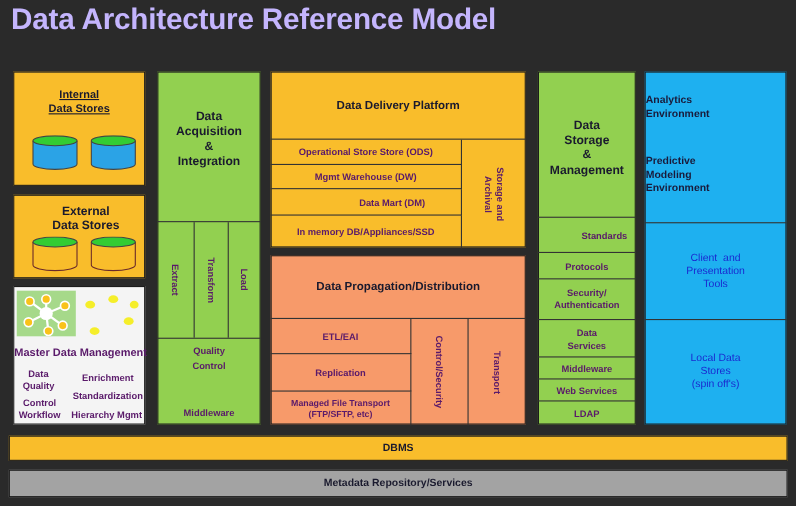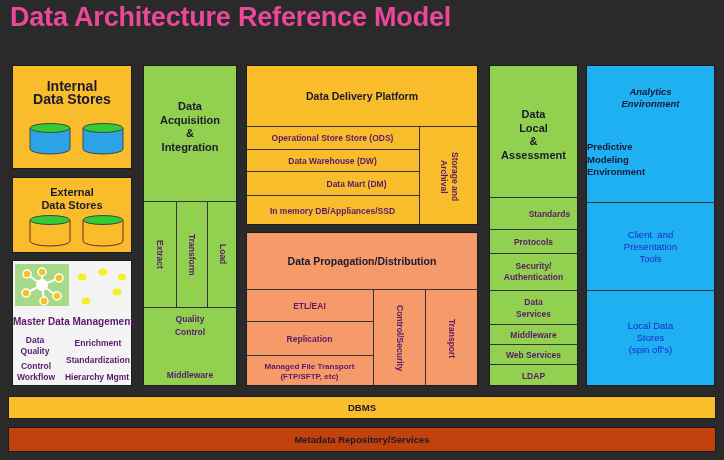--- a/index.html
+++ b/index.html
@@ -3,61 +3,61 @@
 <meta charset="utf-8">
 <style>
   html, body { margin:0; padding:0; }
   body {
     width:724px; height:460px; position:relative; overflow:hidden;
     background:#2a2a2a;
     font-family:"Liberation Sans", sans-serif;
   }
   .abs { position:absolute; box-sizing:border-box; }
   .title {
-    left:10px; top:2px; color:#ec4899; font-weight:bold; font-size:27px;
+    left:10px; top:2px; color:#c4b5fd; font-weight:bold; font-size:27px;
     letter-spacing:-0.2px; white-space:nowrap;
   }
   .box { border:1px solid #1c1c1c; }
   .orange { background:#f9bd2b; }
   .green { background:#92d050; }
   .salmon { background:#f79a6a; }
   .blue { background:#1eb0f0; }
   .white { background:#f4f4f4; }
   .dbms { background:#f9bd2b; }
-  .meta { background:#c2410c; }
+  .meta { background:#a3a3a3; }
   .cell { display:flex; align-items:center; justify-content:center; text-align:center; }
   .t-dark { color:#1a1a2e; font-weight:bold; }
   .t-purple { color:#5a1a6a; font-weight:bold; }
   .t-blue { color:#1a2ad0; }
   .t-navy { color:#1a1a3a; font-weight:bold; }
   .vert { writing-mode:vertical-rl; }
   svg { display:block; }
 </style>
 </head>
 <body>
 
 <div class="abs title">Data Architecture Reference Model</div>
 
 <div class="abs box orange" style="left:12px;top:65px;width:120px;height:104px;">
-  <div class="abs t-dark" style="left:0;top:14px;width:118px;text-align:center;font-size:14px;line-height:13px;">
+  <div class="abs t-dark" style="left:0;top:14px;width:118px;text-align:center;font-size:10px;line-height:13px;text-decoration:underline;">
     <div>Internal</div>
     <div>Data Stores</div>
   </div>
   <svg class="abs" style="left:16px;top:57px;" width="42" height="32" viewBox="0 0 42 32">
     <path d="M1 5 V26 A20 5 0 0 0 41 26 V5" fill="#2ba3e6" stroke="#444" stroke-width="1"></path>
     <ellipse cx="21" cy="5" rx="20" ry="4.5" fill="#33cc33" stroke="#444" stroke-width="1"></ellipse>
   </svg>
   <svg class="abs" style="left:69px;top:57px;" width="42" height="32" viewBox="0 0 42 32">
     <path d="M1 5 V26 A20 5 0 0 0 41 26 V5" fill="#2ba3e6" stroke="#444" stroke-width="1"></path>
     <ellipse cx="21" cy="5" rx="20" ry="4.5" fill="#33cc33" stroke="#444" stroke-width="1"></ellipse>
   </svg>
 </div>
 
 <div class="abs box orange" style="left:12px;top:177px;width:120px;height:76px;">
-  <div class="abs t-dark" style="left:0;top:8px;width:118px;text-align:center;font-size:11px;line-height:13px;">
+  <div class="abs t-dark" style="left:0;top:8px;width:130px;text-align:center;font-size:11px;line-height:13px;">
     <div>External</div>
     <div>Data Stores</div>
   </div>
   <svg class="abs" style="left:16px;top:37px;" width="42" height="32" viewBox="0 0 42 32">
     <path d="M1 5 V26 A20 5 0 0 0 41 26 V5" fill="#f9bd2b" stroke="#6a2a2a" stroke-width="1"></path>
     <ellipse cx="21" cy="5" rx="20" ry="4.5" fill="#33cc33" stroke="#444" stroke-width="1"></ellipse>
   </svg>
   <svg class="abs" style="left:69px;top:37px;" width="42" height="32" viewBox="0 0 42 32">
     <path d="M1 5 V26 A20 5 0 0 0 41 26 V5" fill="#f9bd2b" stroke="#6a2a2a" stroke-width="1"></path>
     <ellipse cx="21" cy="5" rx="20" ry="4.5" fill="#33cc33" stroke="#444" stroke-width="1"></ellipse>
@@ -130,21 +130,21 @@
     <div>Quality</div>
     <div>Control</div>
   </div>
   <div class="abs cell t-purple" style="left:0;top:298px;width:92px;height:21px;font-size:8.5px;">Middleware</div>
 </div>
 
 <div class="abs box orange" style="left:246px;top:65px;width:232px;height:160px;">
   <div class="abs cell t-dark" style="left:0;top:0;width:230px;height:60px;font-size:10.5px;">Data Delivery Platform</div>
   <div class="abs" style="left:-1px;top:60px;width:232px;height:99px;border-top:1px solid #333;">
     <div class="abs cell t-purple" style="left:0;top:0;width:174px;height:23px;font-size:8.5px;border-bottom:1px solid #333;border-right:1px solid #333;">Operational Store Store (ODS)</div>
-    <div class="abs cell t-purple" style="left:0;top:23px;width:174px;height:22px;font-size:8.5px;border-bottom:1px solid #333;border-right:1px solid #333;">Data Warehouse (DW)</div>
+    <div class="abs cell t-purple" style="left:0;top:23px;width:174px;height:22px;font-size:8.5px;border-bottom:1px solid #333;border-right:1px solid #333;">Mgmt Warehouse (DW)</div>
     <div class="abs cell t-purple" style="left:0;top:45px;width:174px;height:24px;font-size:8.5px;border-bottom:1px solid #333;border-right:1px solid #333;padding-left:48px;">Data Mart (DM)</div>
     <div class="abs cell t-purple" style="left:0;top:69px;width:174px;height:30px;font-size:8.5px;border-right:1px solid #333;text-align:right;">In memory DB/Appliances/SSD</div>
     <div class="abs cell" style="left:174px;top:0;width:58px;height:99px;">
       <div class="vert t-purple" style="font-size:8.5px;line-height:11px;">
         <div>Storage and</div>
         <div>Archival</div>
       </div>
     </div>
   </div>
 </div>
@@ -163,43 +163,43 @@
     </div>
     <div class="abs cell" style="left:180px;top:0;width:52px;height:97px;">
       <span class="vert t-purple" style="font-size:8.5px;">Transport</span>
     </div>
   </div>
 </div>
 
 <div class="abs box green" style="left:489px;top:65px;width:89px;height:321px;">
   <div class="abs t-dark" style="left:0;top:42px;width:87px;text-align:center;font-size:11px;line-height:13.5px;">
     <div>Data</div>
-    <div>Local</div>
+    <div>Storage</div>
     <div>&amp;</div>
-    <div>Assessment</div>
+    <div>Management</div>
   </div>
   <div class="abs" style="left:-1px;top:131px;width:89px;height:189px;border-top:1px solid #333;">
     <div class="abs cell t-purple" style="left:0;top:0;width:89px;height:32px;font-size:8.5px;border-bottom:1px solid #333;padding-left:32px;">Standards</div>
     <div class="abs cell t-purple" style="left:0;top:32px;width:89px;height:24px;font-size:8.5px;border-bottom:1px solid #333;">Protocols</div>
     <div class="abs cell t-purple" style="left:0;top:56px;width:89px;height:37px;font-size:8.5px;line-height:11px;border-bottom:1px solid #333;flex-direction:column;">
       <div>Security/</div>
       <div>Authentication</div>
     </div>
     <div class="abs cell t-purple" style="left:0;top:93px;width:89px;height:34px;font-size:8.5px;line-height:12px;border-bottom:1px solid #333;flex-direction:column;">
       <div>Data</div>
       <div>Services</div>
     </div>
     <div class="abs cell t-purple" style="left:0;top:127px;width:89px;height:20px;font-size:8.5px;border-bottom:1px solid #333;">Middleware</div>
     <div class="abs cell t-purple" style="left:0;top:147px;width:89px;height:20px;font-size:8.5px;border-bottom:1px solid #333;">Web Services</div>
     <div class="abs cell t-purple" style="left:0;top:167px;width:89px;height:21px;font-size:8.5px;">LDAP</div>
   </div>
 </div>
 
 <div class="abs box blue" style="left:586px;top:65px;width:129px;height:321px;">
-  <div class="abs t-navy" style="left:0;top:20px;width:127px;text-align:center;font-size:9.5px;line-height:12px;font-style:italic;">
+  <div class="abs t-navy" style="left:0;top:20px;width:127px;font-size:9.5px;line-height:12px;">
     <div>Analytics</div>
     <div>Environment</div>
   </div>
   <div class="abs t-navy" style="left:0;top:75px;width:127px;text-align:left;font-size:9.5px;line-height:12.5px;">
     <div>Predictive</div>
     <div>Modeling</div>
     <div>Environment</div>
   </div>
   <div class="abs cell t-blue" style="left:-1px;top:136px;width:129px;height:89px;border-top:1px solid #333;border-bottom:1px solid #333;font-size:9.5px;line-height:12px;flex-direction:column;">
     <div style="white-space:pre;">Client  and</div>

